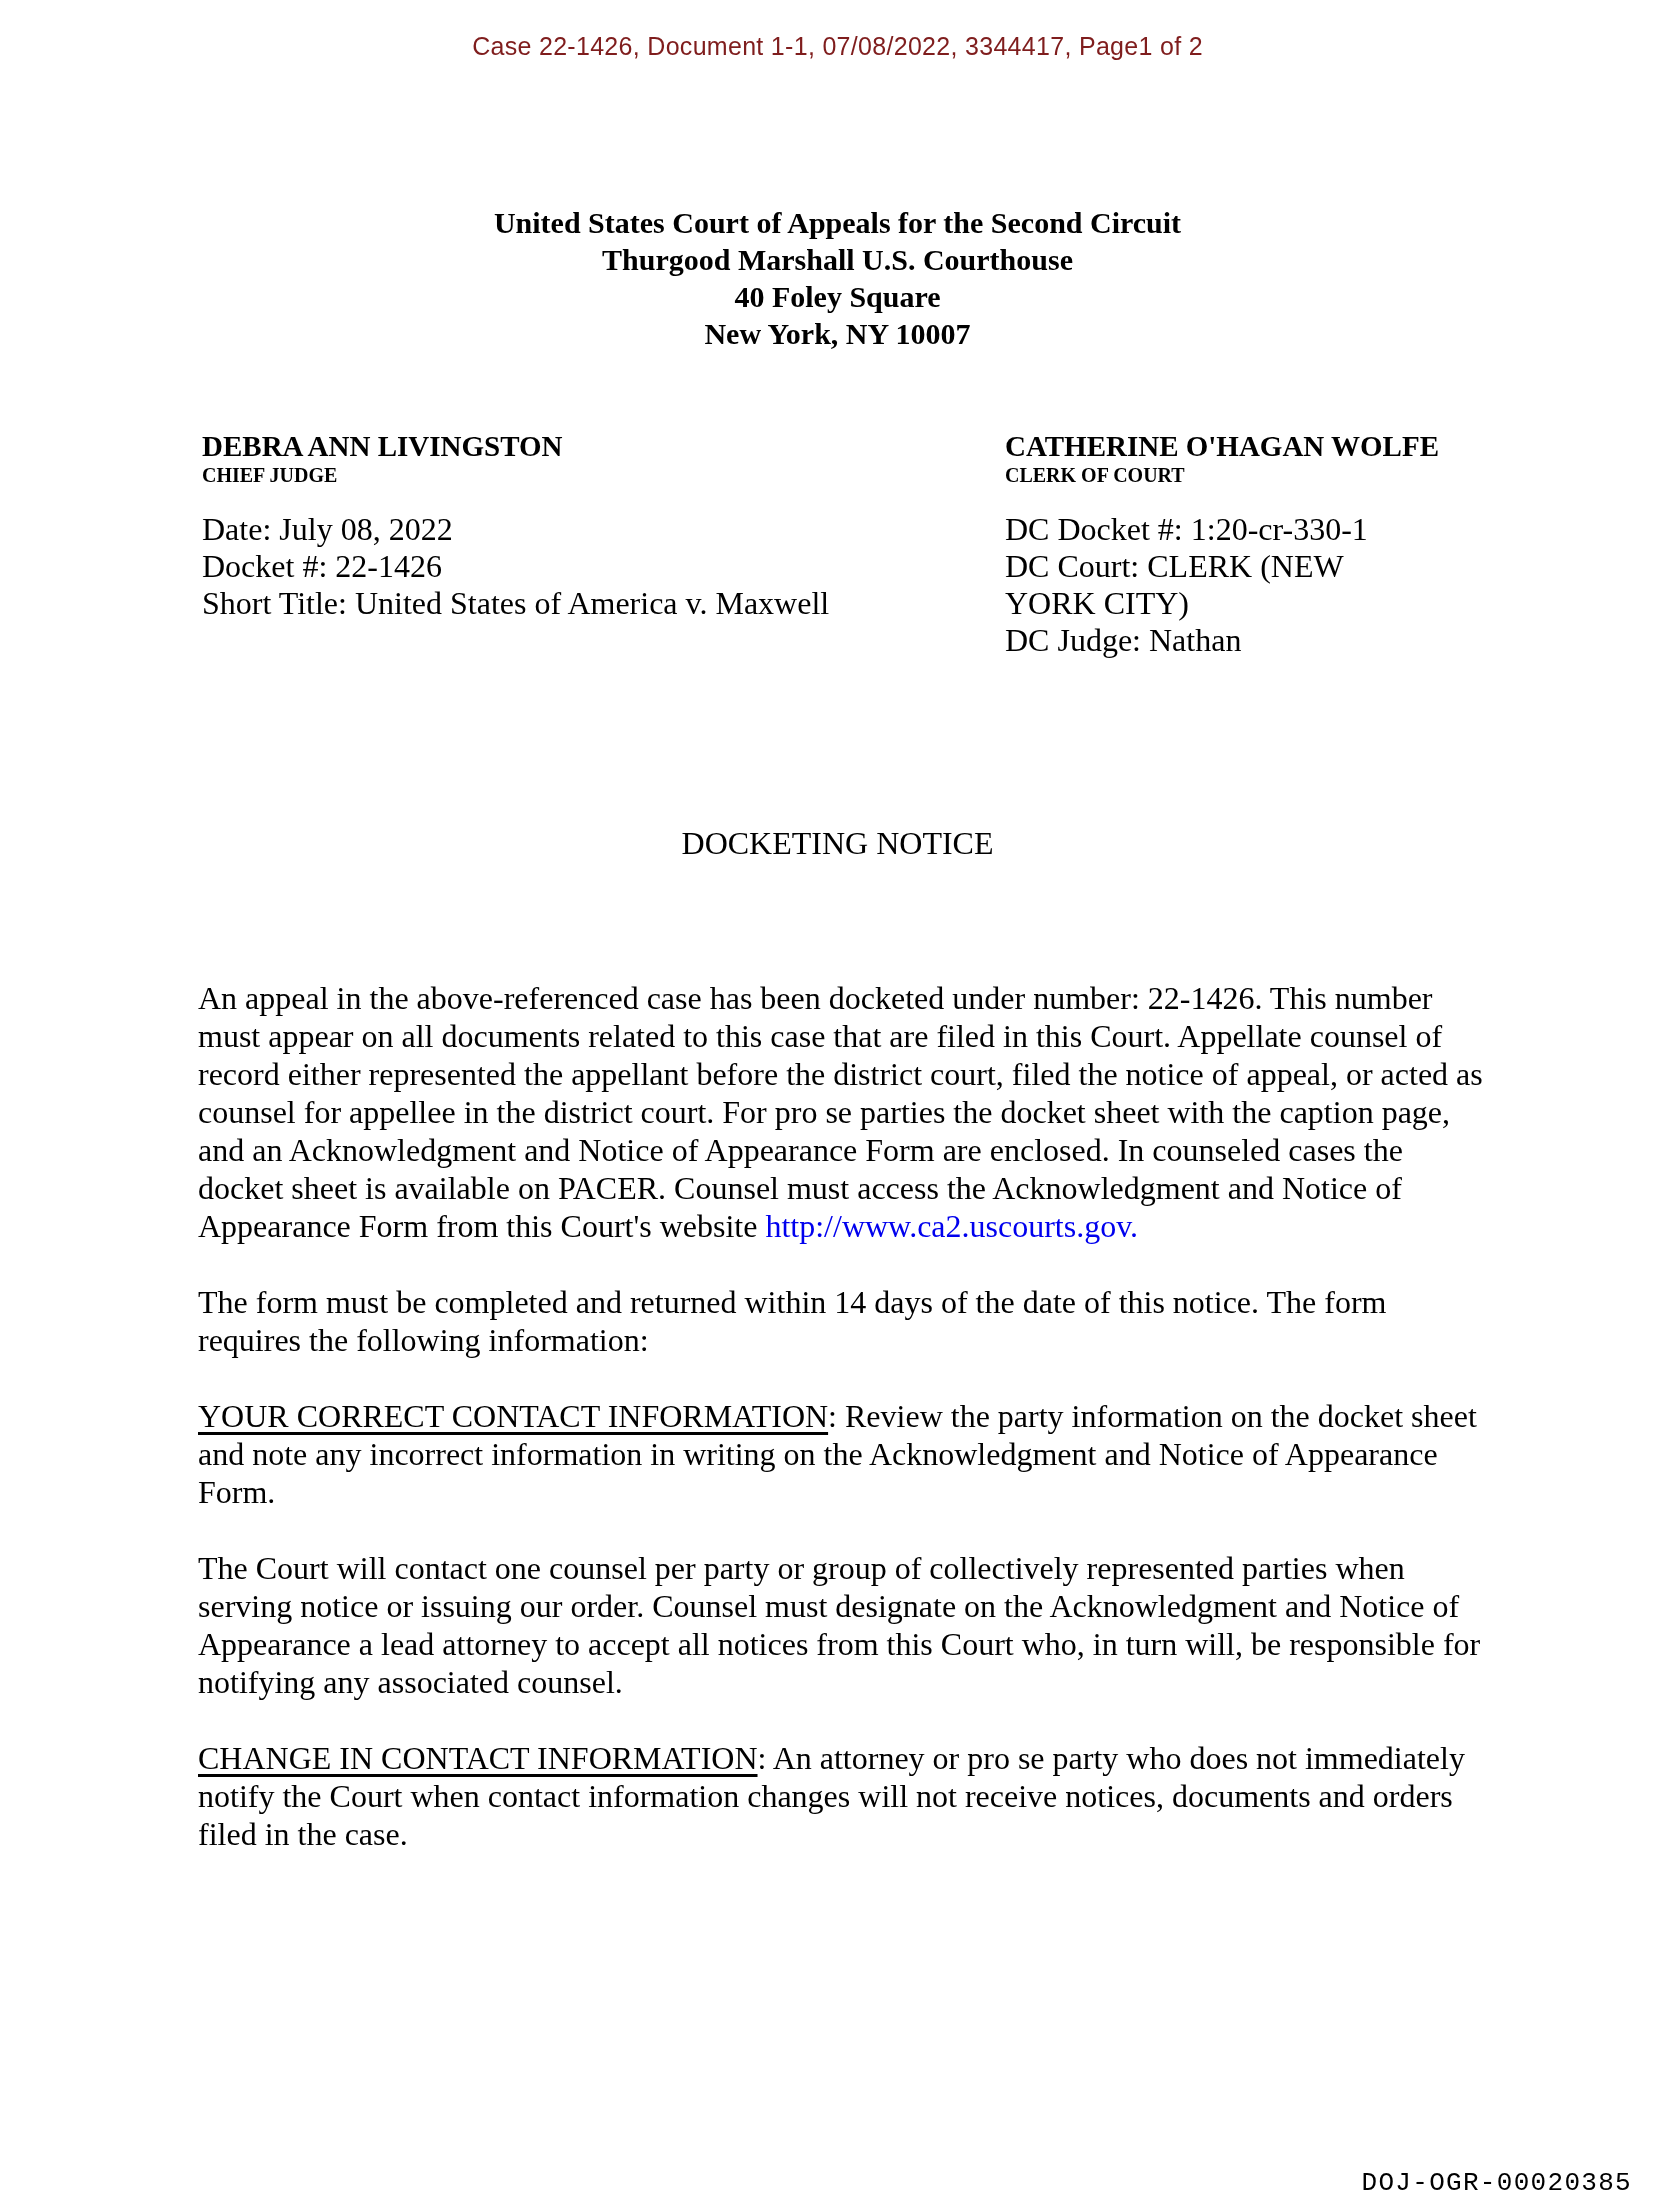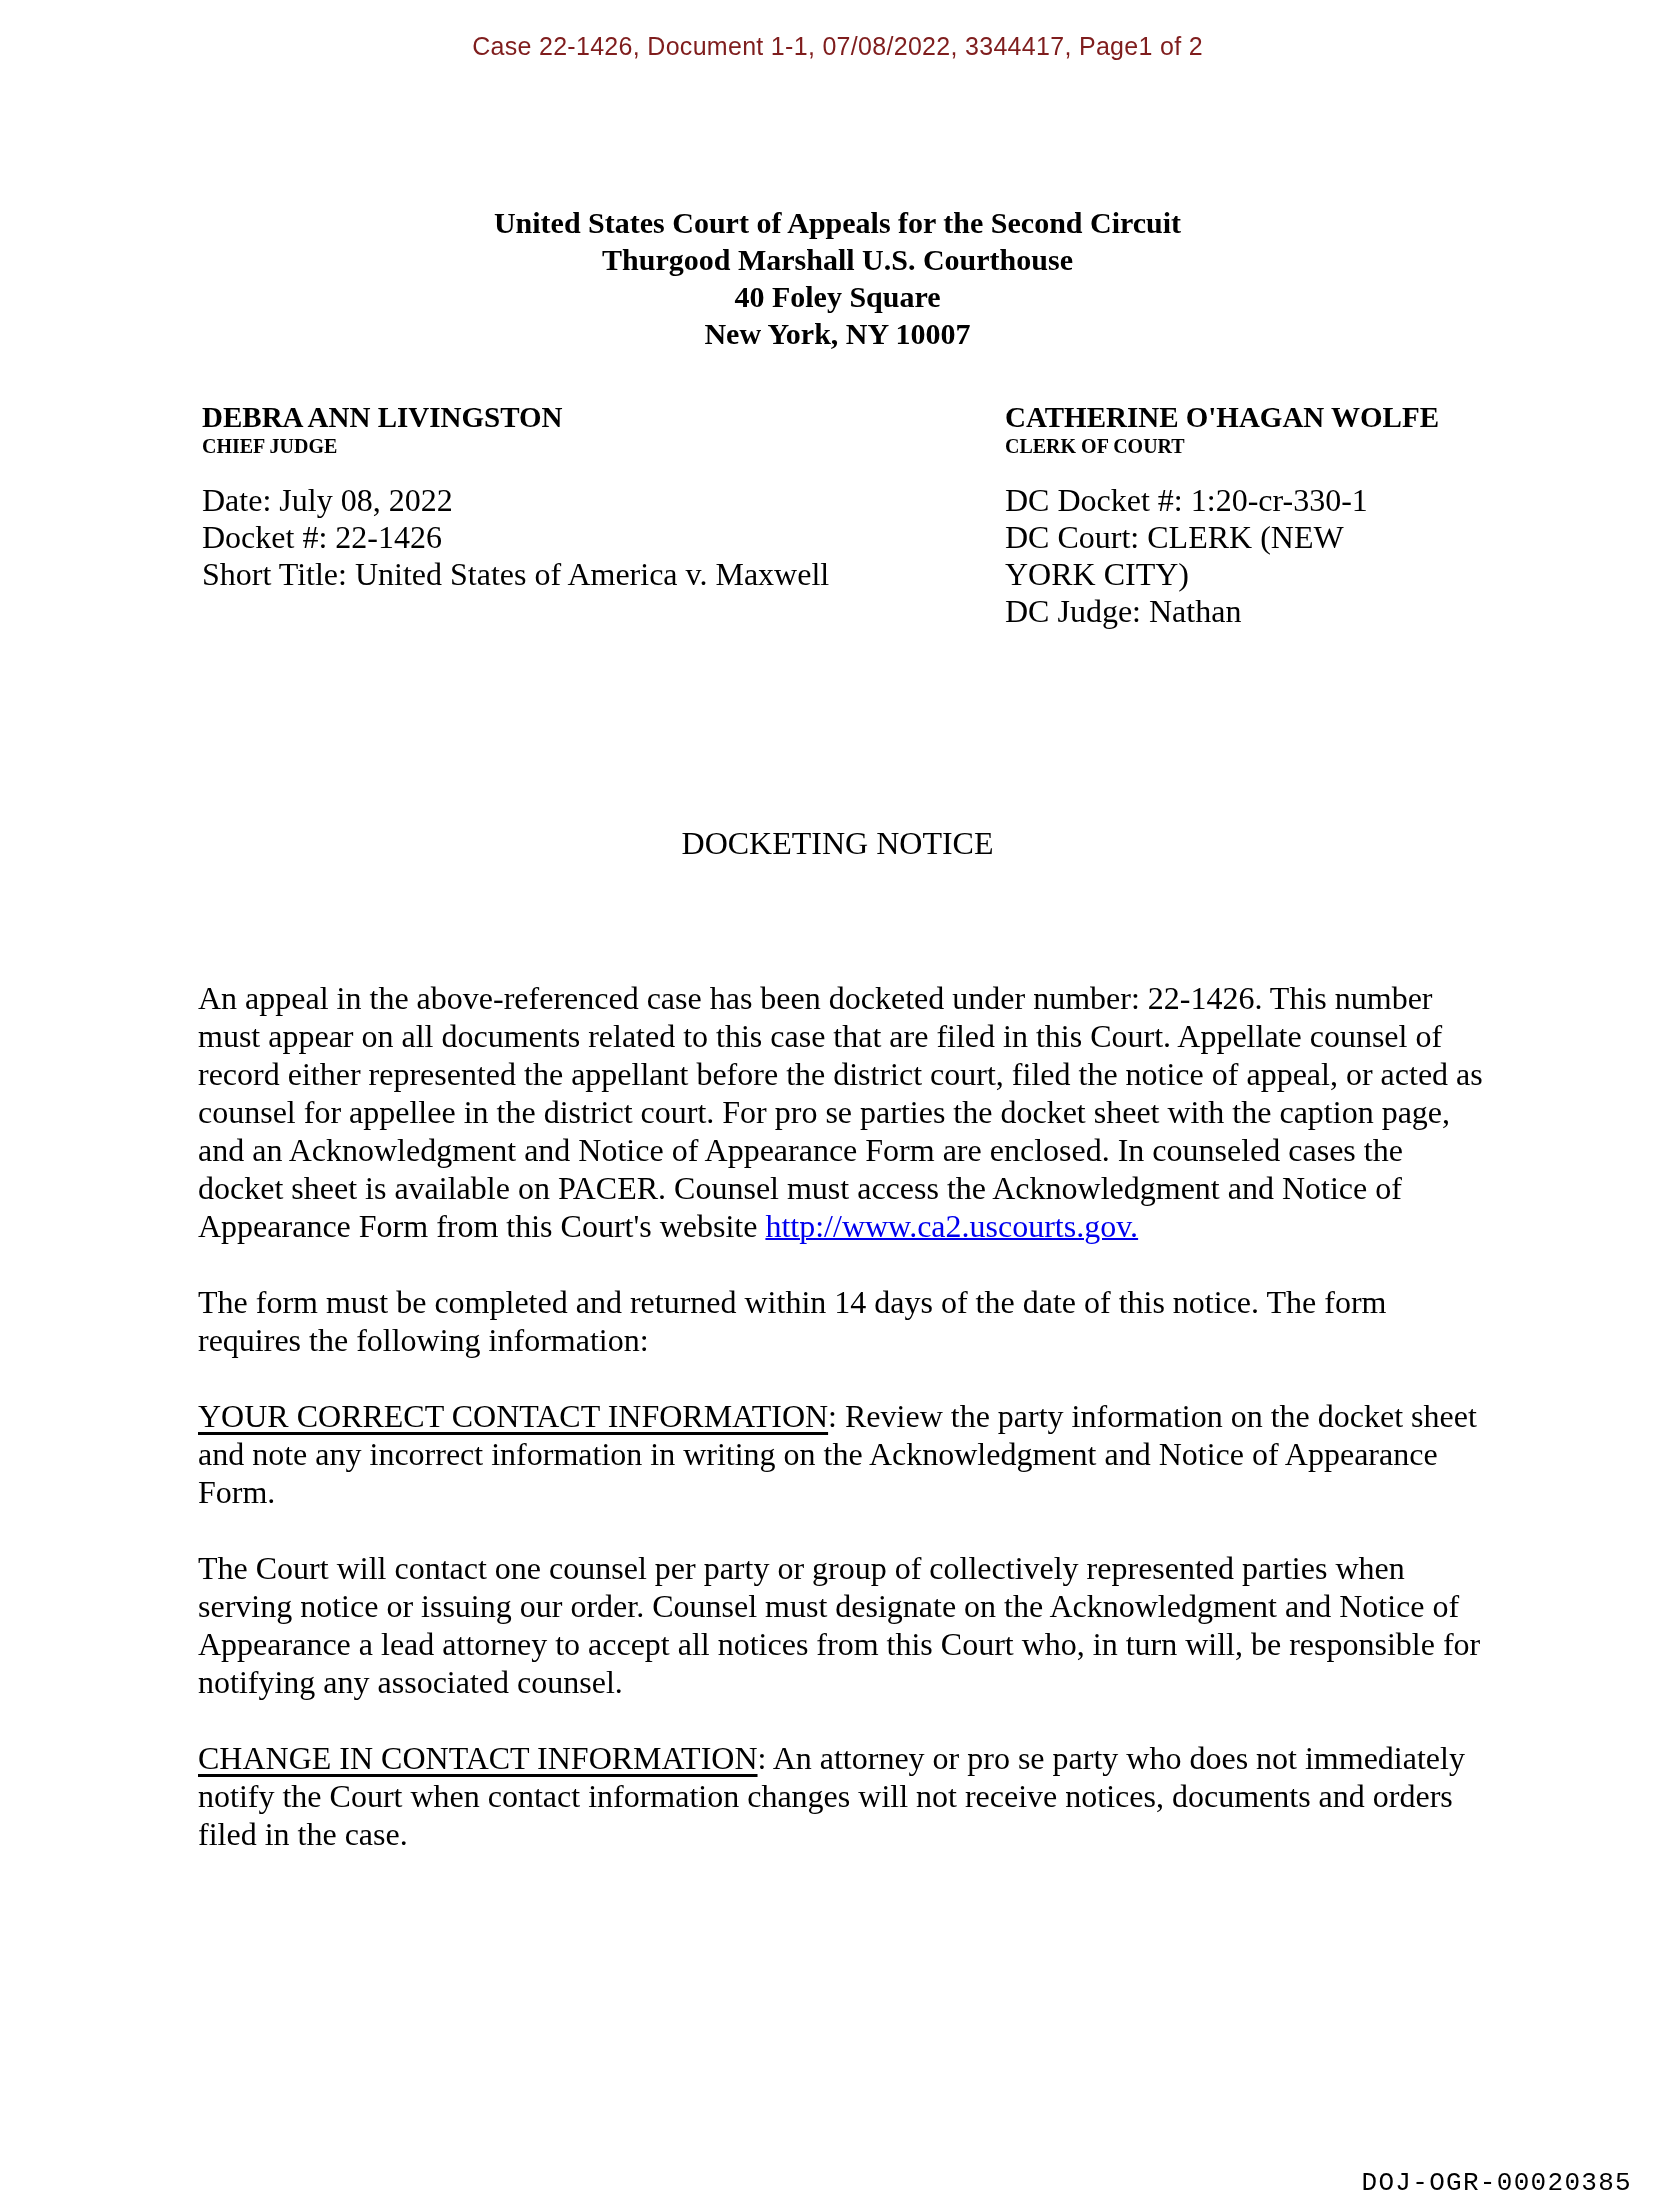--- a/index.html
+++ b/index.html
@@ -30,21 +30,21 @@
     left: 0;
     width: 100%;
     text-align: center;
     font-weight: bold;
     font-size: 30px;
     line-height: 37px;
   }
 
   .info-col {
     position: absolute;
-    top: 401px;
+    top: 430px;
     font-size: 32px;
     line-height: 37px;
   }
   .info-col.left  { left: 202px;  width: 723px; }
   .info-col.right { left: 1005px; width: 460px; }
 
   .party-name {
     font-weight: bold;
     font-size: 29px;
     line-height: 33px;
@@ -82,21 +82,20 @@
   .body-text p { margin: 0 0 38px 0; }
 
   .u-heading {
     text-decoration: underline;
     text-decoration-thickness: 2.6px;
     text-underline-offset: 4.6px;
   }
 
   .doc-link {
     color: #0000ee;
-    text-decoration: underline;
     text-decoration-thickness: 2px;
     cursor: pointer;
   }
 
   .bates {
     position: absolute;
     top: 2168px;
     right: 43px;
     font-family: "Liberation Mono", "DejaVu Sans Mono", monospace;
     font-size: 26px;

